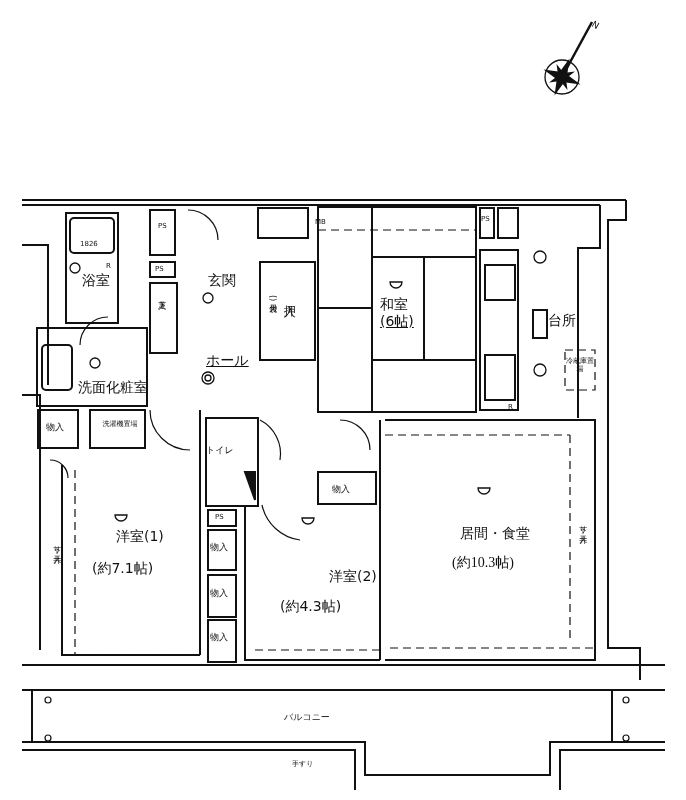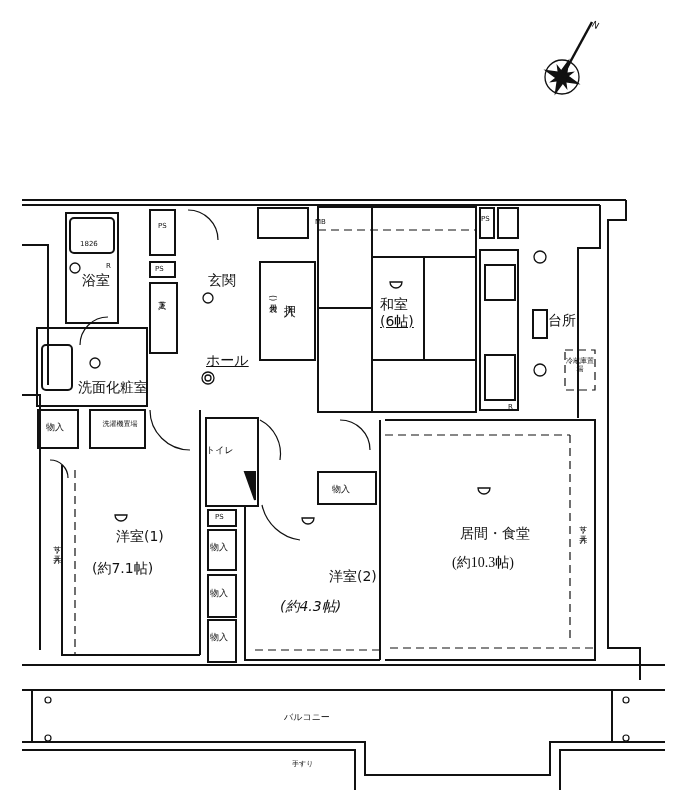--- a/index.html
+++ b/index.html
@@ -148,21 +148,21 @@
 <div class="lbl vert" style="left:268px;top:295px;">(天袋付)</div>
 <div class="lbl" style="left:380px;top:296px;">和室</div>
 <div class="lbl" style="left:380px;top:313px;text-decoration:underline;">(6帖)</div>
 <div class="lbl" style="left:548px;top:312px;">台所</div>
 <div class="lbl xs" style="left:563px;top:357px;width:34px;white-space:normal;">冷蔵庫置場</div>
 <div class="lbl sm" style="left:206px;top:445px;">トイレ</div>
 <div class="lbl xs" style="left:100px;top:420px;width:40px;white-space:normal;">洗濯機置場</div>
 <div class="lbl" style="left:116px;top:528px;">洋室(1)</div>
 <div class="lbl" style="left:92px;top:560px;">(約7.1帖)</div>
 <div class="lbl" style="left:288px;top:568px;margin-left:41px;">洋室(2)</div>
-<div class="lbl" style="left:280px;top:598px;font-style:italic;">(約4.3帖)</div>
+<div class="lbl" style="left:280px;top:598px;">(約4.3帖)</div>
 <div class="lbl" style="left:460px;top:525px;">居間・食堂</div>
 <div class="lbl" style="left:452px;top:555px;font-family:Liberation Serif, serif;">(約10.3帖)</div>
 <div class="lbl sm" style="left:284px;top:712px;">バルコニー</div>
 <div class="lbl xs" style="left:292px;top:760px;">手すり</div>
 
 <div class="lbl sm" style="left:46px;top:422px;">物入</div>
 <div class="lbl sm" style="left:332px;top:484px;">物入</div>
 <div class="lbl sm" style="left:210px;top:542px;">物入</div>
 <div class="lbl sm" style="left:210px;top:588px;">物入</div>
 <div class="lbl sm" style="left:210px;top:632px;">物入</div>

